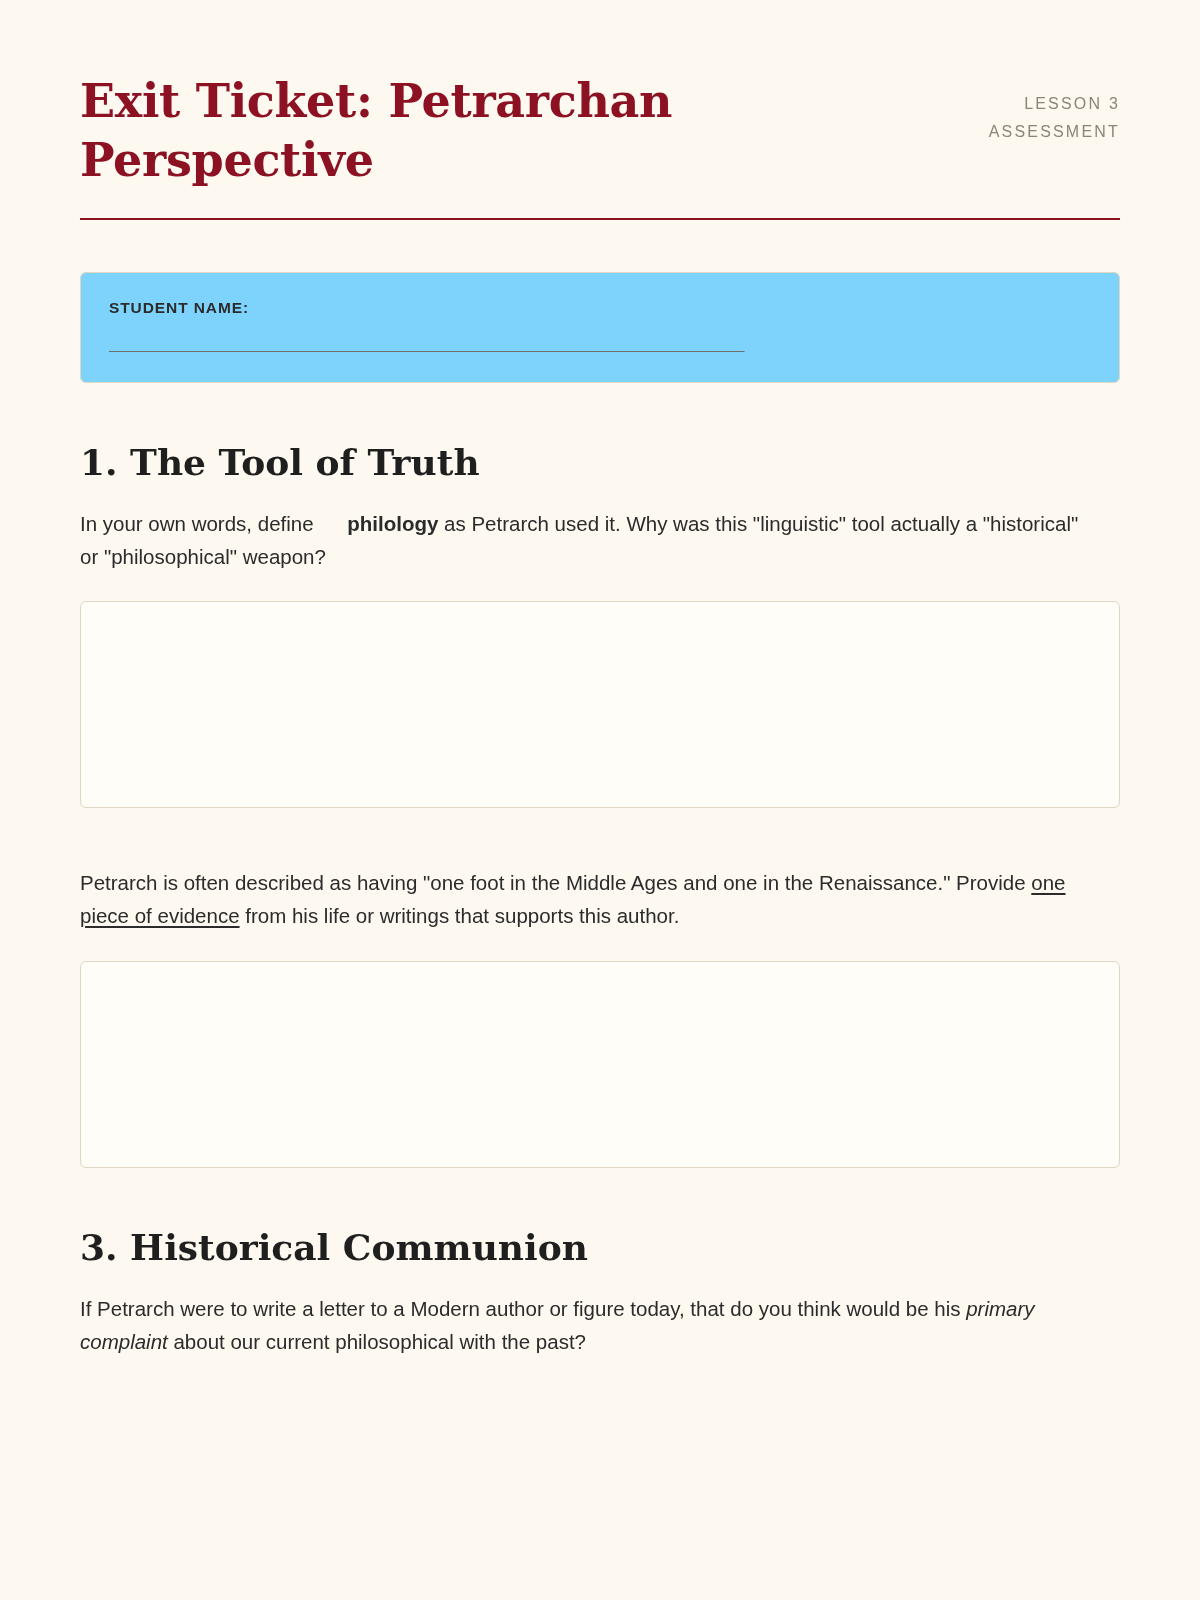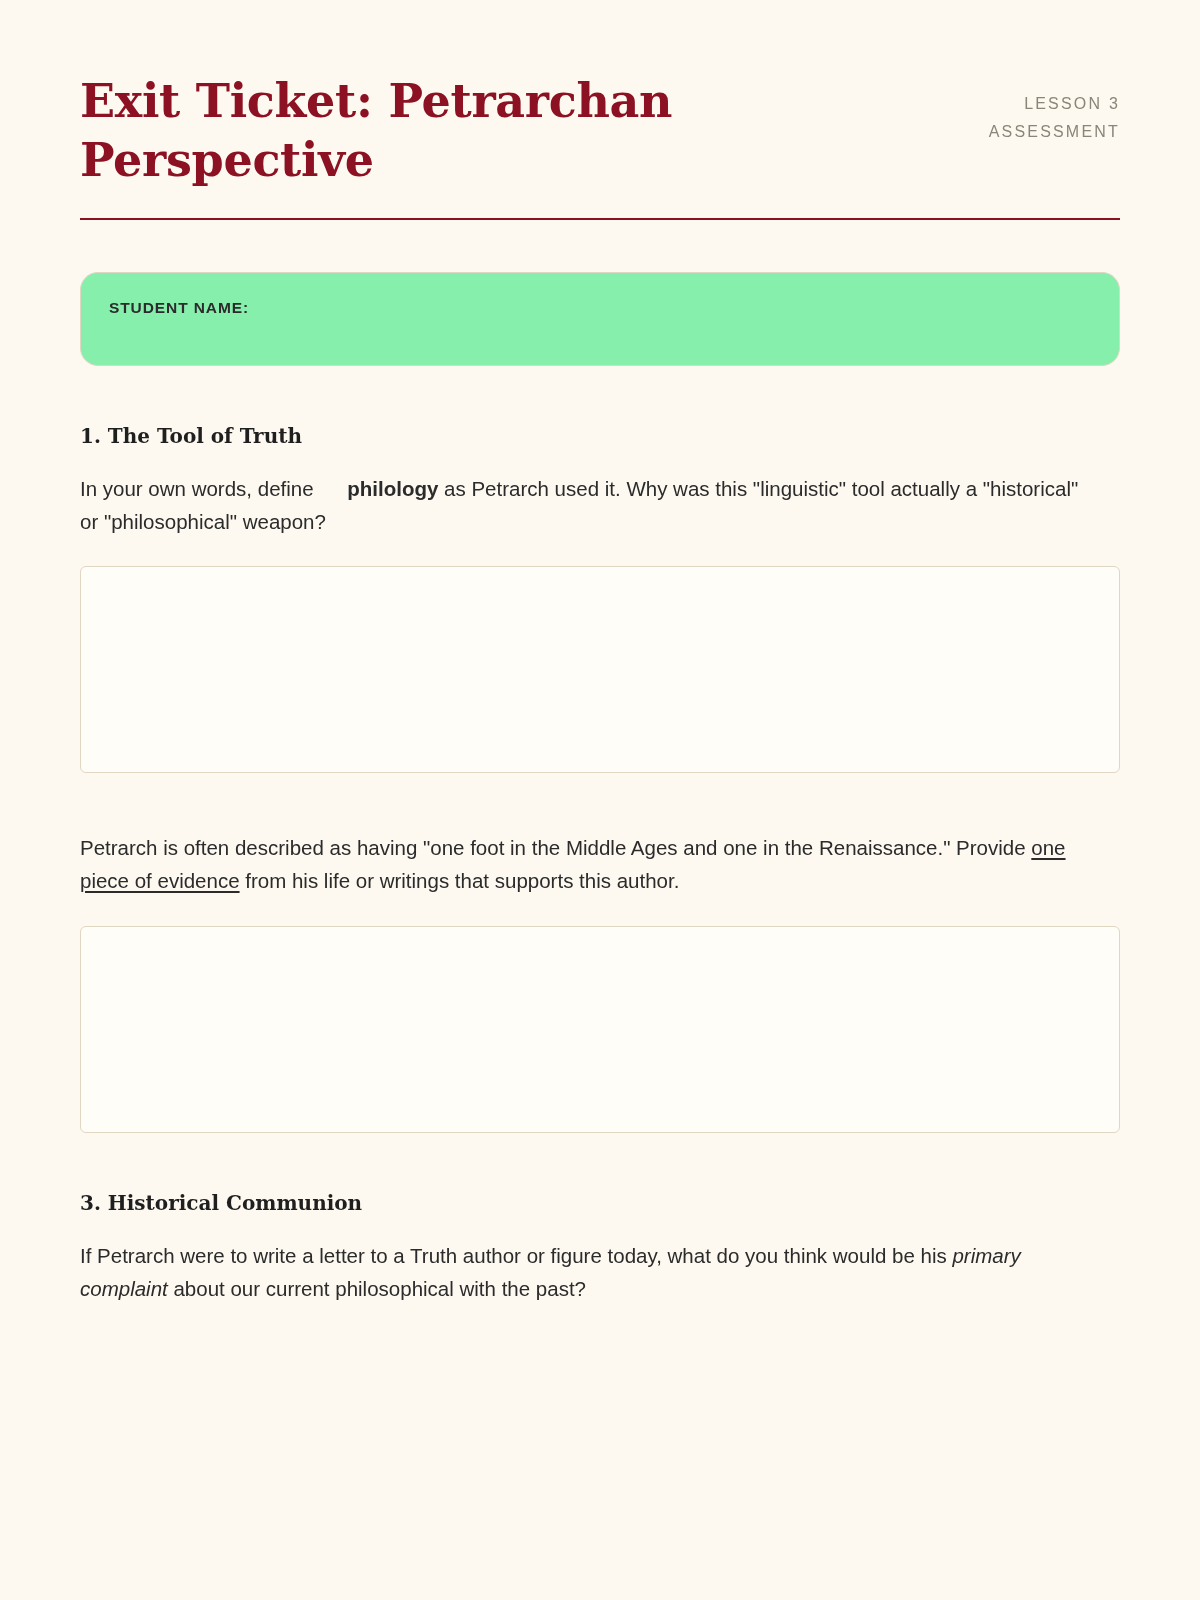--- a/index.html
+++ b/index.html
@@ -51,22 +51,22 @@
   .rule {
     border: 0;
     border-top: 2px solid #8c1122;
     margin: 28px 0 0 0;
   }
 
   
   .name-box {
     margin-top: 52px;
     border: 1px solid #e0d7c2;
-    border-radius: 18px;
-    background: #86efac;
+    border-radius: 6px;
+    background: #7dd3fc;
     padding: 26px 28px 30px 28px;
   }
   .name-label {
     font-size: 15.5px;
     font-weight: bold;
     letter-spacing: 0.9px;
     color: #2b2b2b;
     margin: 0 0 18px 0;
   }
   .name-line {
@@ -77,21 +77,21 @@
     overflow: hidden;
   }
 
   
   .question {
     margin-top: 58px;
   }
   .q-title {
     font-family: "DejaVu Serif", "Liberation Serif", serif;
     font-weight: bold;
-    font-size: 20px;
+    font-size: 36px;
     color: #1f1f1f;
     margin: 0 0 24px 0;
   }
   .q-text {
     font-size: 20.5px;
     line-height: 1.62;
     color: #2b2b2b;
     margin: 0;
     max-width: 1010px;
   }
@@ -115,31 +115,32 @@
     <h1 class="doc-title">Exit Ticket: Petrarchan Perspective</h1>
     <div class="header-meta">
       <div>LESSON 3</div>
       <div>ASSESSMENT</div>
     </div>
   </div>
   <hr class="rule">
 
   <div class="name-box">
     <div class="name-label">STUDENT NAME:</div>
+    <div class="name-line">______________________________________________________________________________</div>
   </div>
 
   <div class="question">
     <h2 class="q-title">1. The Tool of Truth</h2>
     <p class="q-text"><span>In your own words, define </span><b>philology</b><span> as Petrarch used it. Why was this "linguistic" tool actually a "historical" or "philosophical" weapon?</span></p>
     <div class="answer-box"></div>
   </div>
 
   <div class="question">
     <p class="q-text"><span>Petrarch is often described as having "one foot in the Middle Ages and one in the Renaissance." Provide </span><u>one piece of evidence</u><span> from his life or writings that supports this author.</span></p>
     <div class="answer-box"></div>
   </div>
 
   <div class="question">
     <h2 class="q-title">3. Historical Communion</h2>
-    <p class="q-text"><span>If Petrarch were to write a letter to a Truth author or figure today, what do you think would be his </span><i>primary complaint</i><span> about our current philosophical with the past?</span></p>
+    <p class="q-text"><span>If Petrarch were to write a letter to a Modern author or figure today, that do you think would be his </span><i>primary complaint</i><span> about our current philosophical with the past?</span></p>
   </div>
 
 </div>
 
 </body></html>

